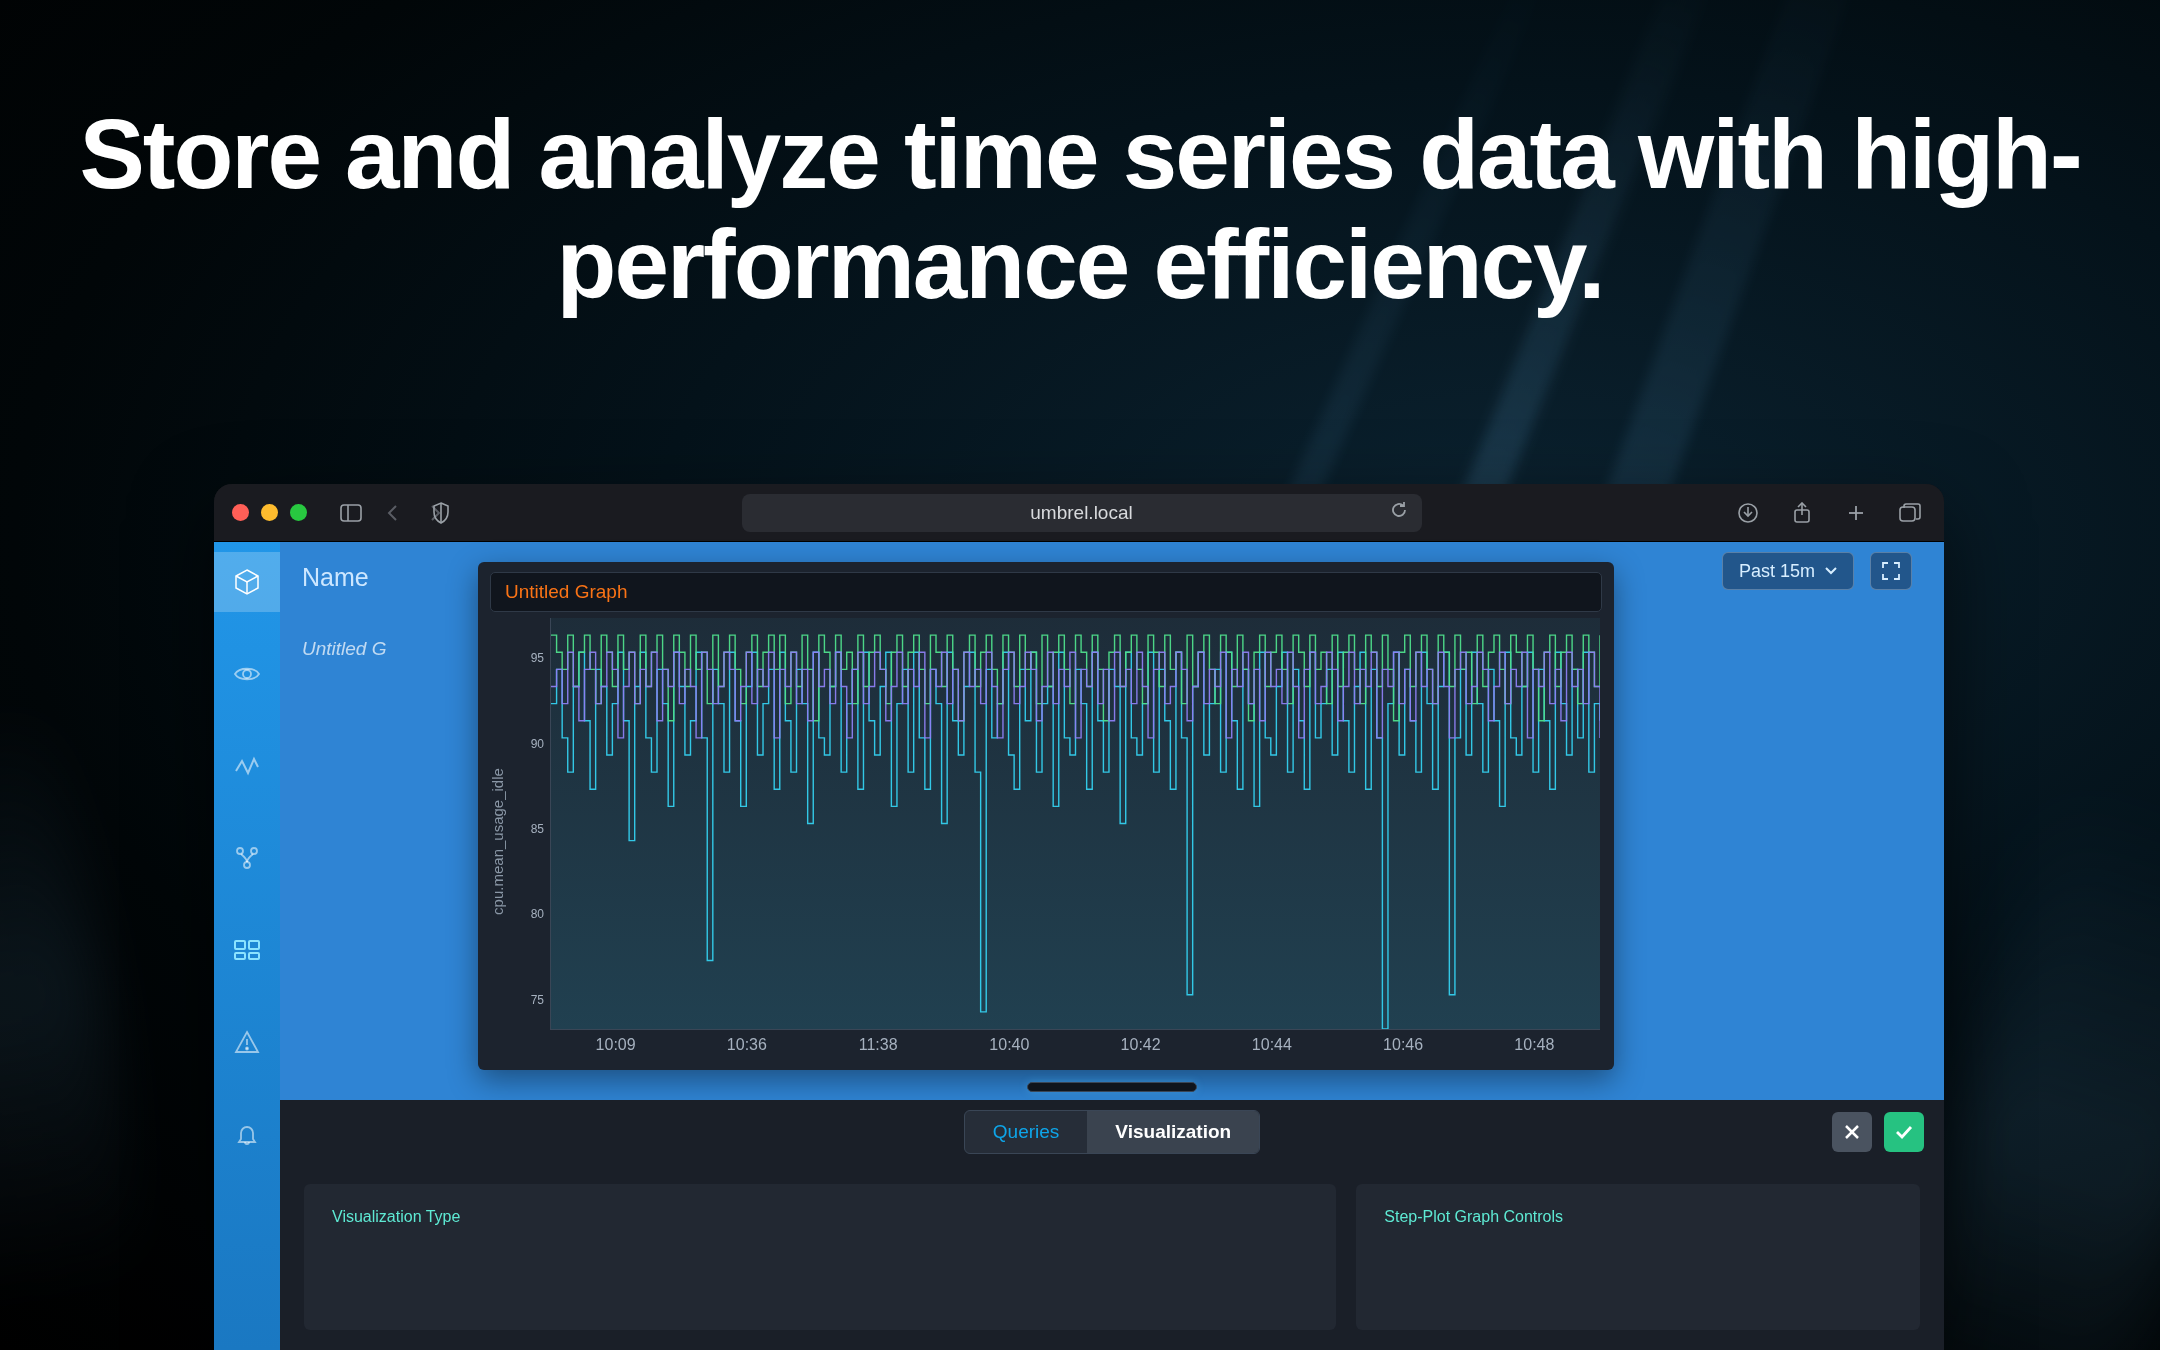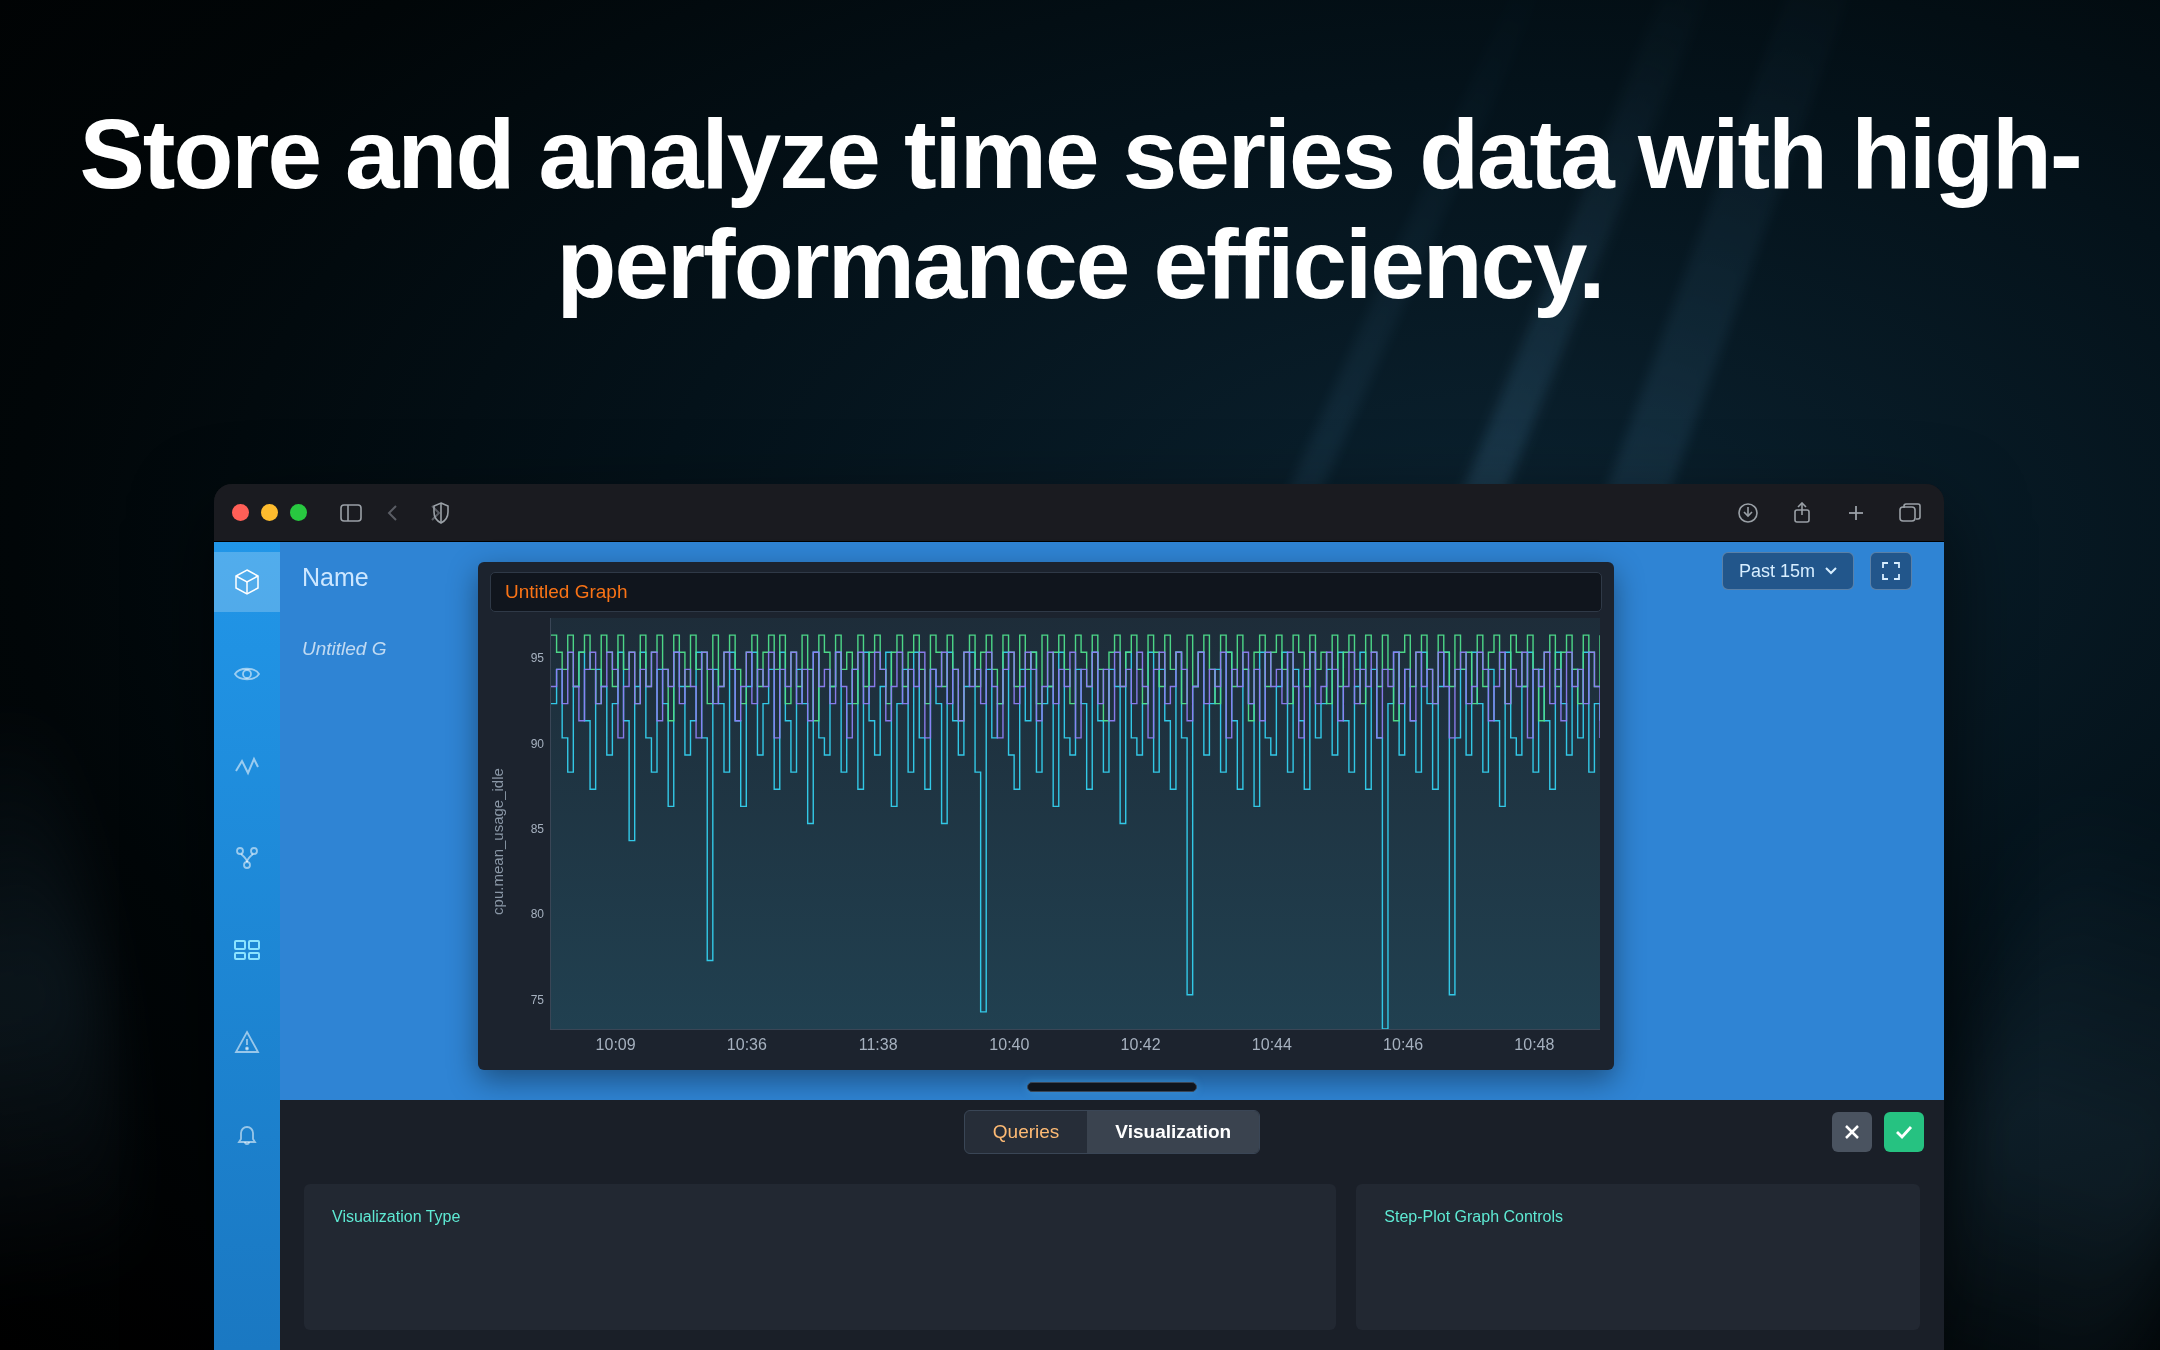--- a/index.html
+++ b/index.html
@@ -265,21 +265,21 @@
   .seg {
     display: flex;
     background: #262d38;
     border: 1px solid #3a4656;
     border-radius: 6px;
     overflow: hidden;
   }
   .seg button {
     border: none;
     background: transparent;
-    color: #fdba74;
+    color: #0ea5e9;
     font-size: 19px;
     padding: 10px 28px;
     cursor: pointer;
   }
   .seg button.active {
     background: #3a434f;
     color: #fff;
     font-weight: 600;
   }
   .bar-actions {
@@ -352,20 +352,29 @@
       <svg width="14" height="20" viewBox="0 0 14 20" fill="none" stroke="currentColor" stroke-width="2">
           <polyline points="4,3 11,10 4,17"></polyline>
         </svg>
     </div>
     <div class="addr">
       <div class="shield tb-btn">
         <svg width="18" height="22" viewBox="0 0 18 22" fill="none" stroke="currentColor" stroke-width="1.6">
             <path d="M9 1 L16 4 V10 C16 15 13 19 9 21 C5 19 2 15 2 10 V4 Z"></path>
             <line x1="9" y1="1" x2="9" y2="21"></line>
           </svg>
+      </div>
+      <div class="addr-field">
+        <span>umbrel.local</span>
+        <div class="reload">
+          <svg width="18" height="18" viewBox="0 0 18 18" fill="none" stroke="currentColor" stroke-width="1.8">
+              <path d="M15 9a6 6 0 1 1-2-4.5"></path>
+              <polyline points="14,1 14,5 10,5"></polyline>
+            </svg>
+        </div>
       </div>
     </div>
     <div class="tb-right">
       <div class="tb-btn">
         <svg width="20" height="20" viewBox="0 0 20 20" fill="none" stroke="currentColor" stroke-width="1.6">
             <circle cx="10" cy="10" r="9"></circle>
             <polyline points="6,9 10,13 14,9"></polyline>
             <line x1="10" y1="4" x2="10" y2="13"></line>
           </svg>
       </div>

